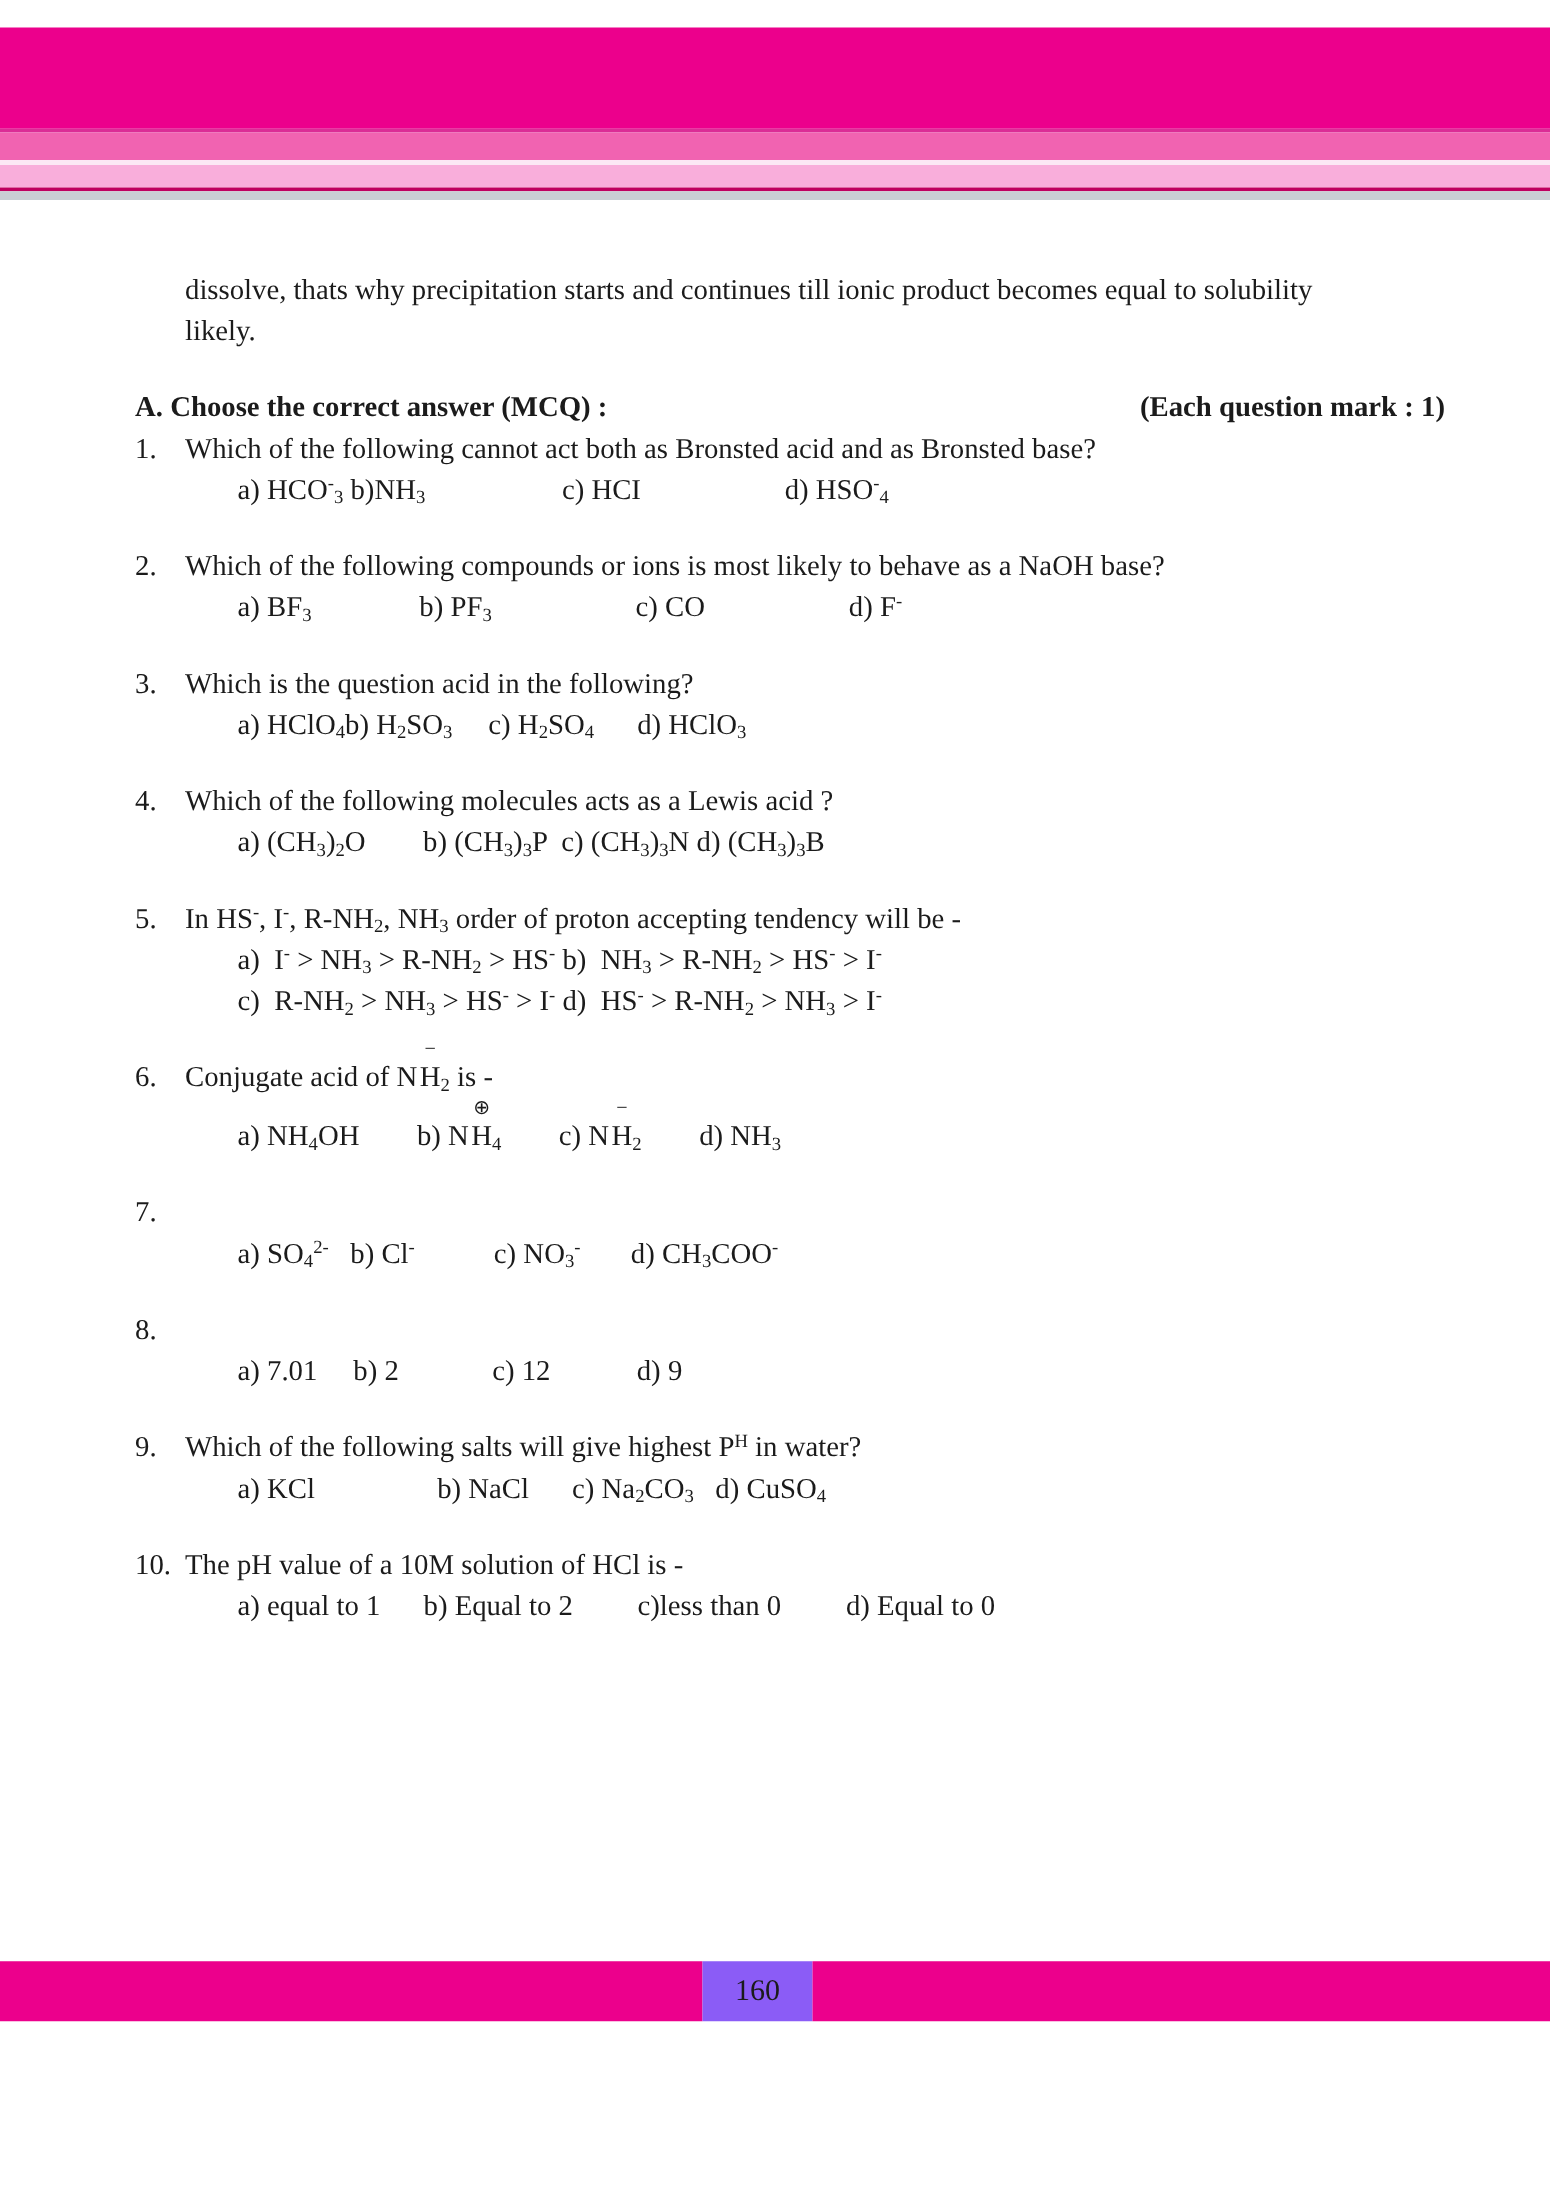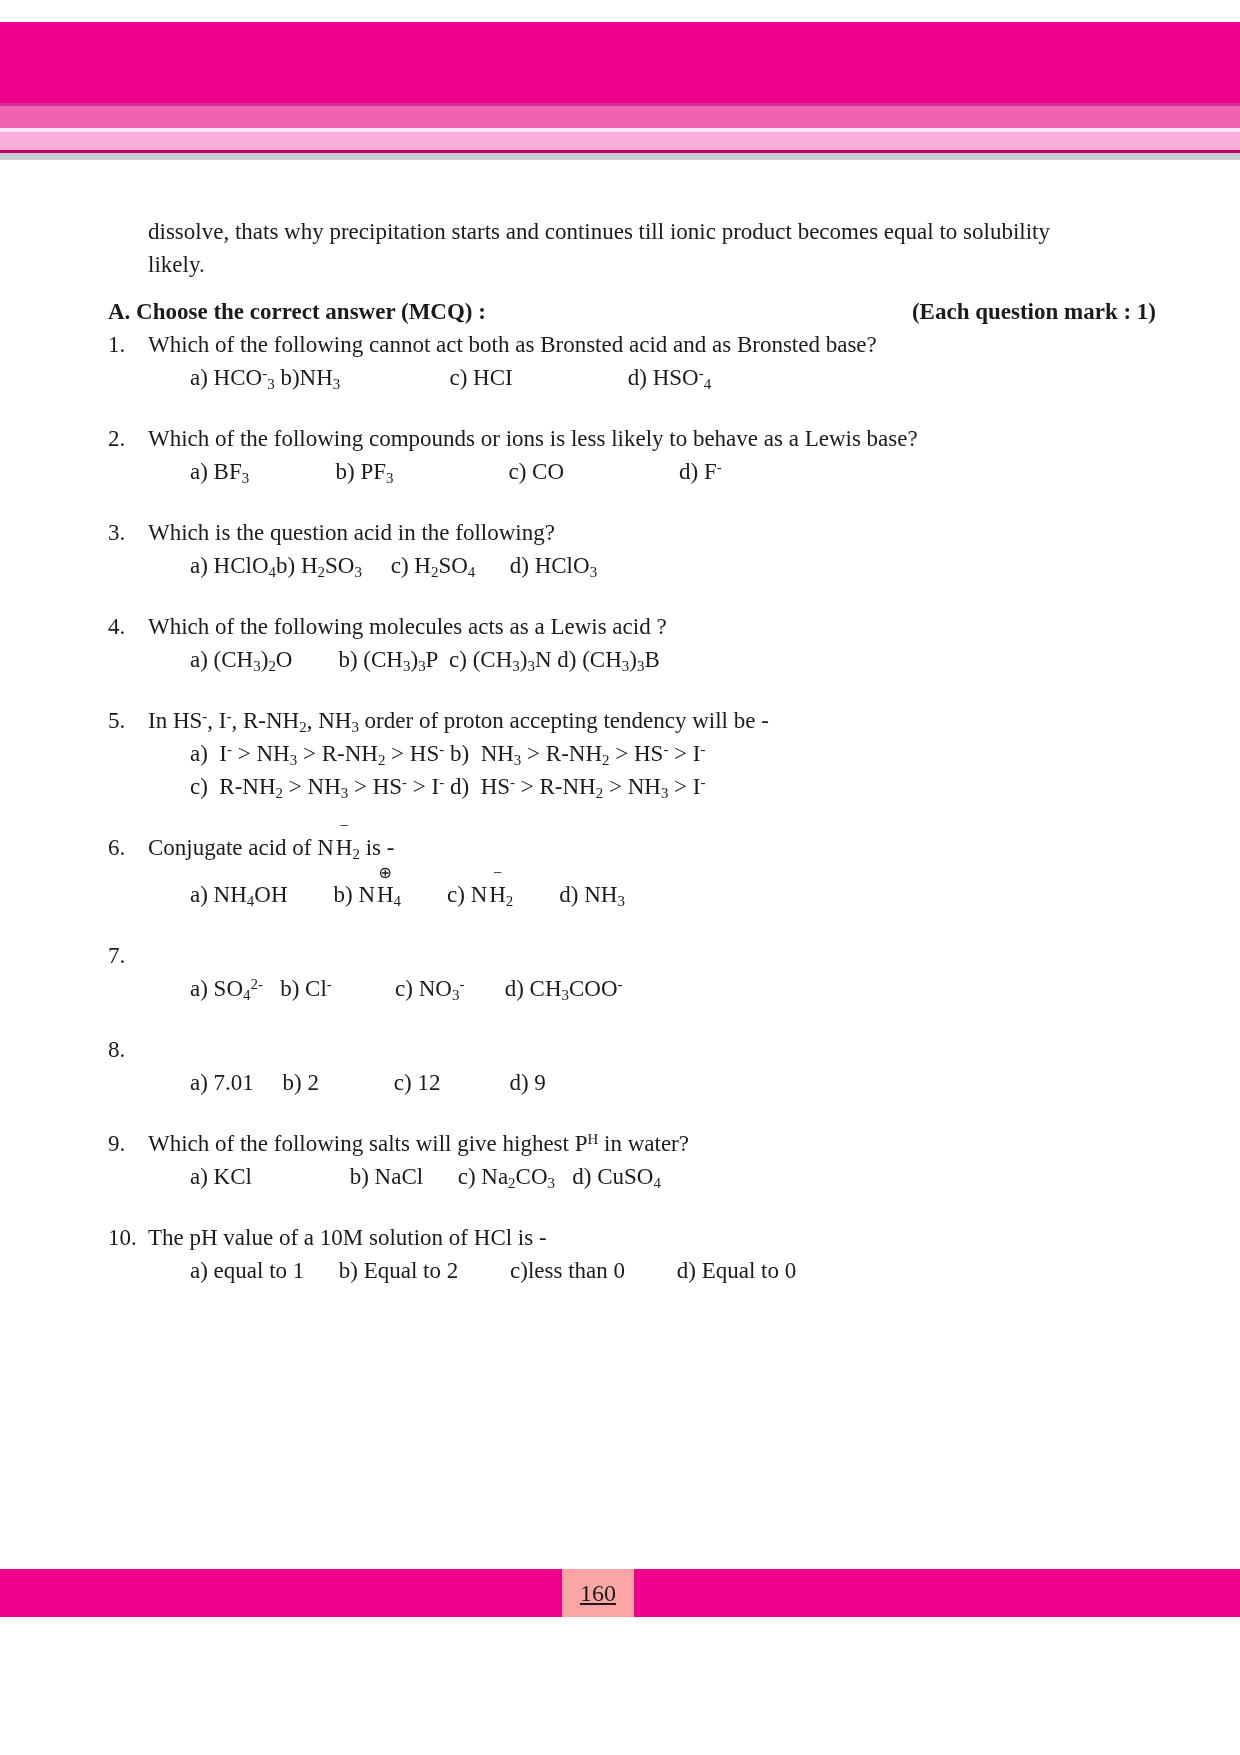--- a/index.html
+++ b/index.html
@@ -25,21 +25,21 @@
   
   .content{
     position:absolute;top:160px;left:0;
     width:1240px;box-sizing:border-box;
     padding:0 84px 0 108px;
     font-size:23px;
   }
   .intro{margin:55px 0 0 40px;line-height:33px;white-space:pre-wrap;}
   .section-head{
     display:flex;justify-content:space-between;
-    font-weight:bold;margin-top:14px;line-height:33px;
+    font-weight:bold;margin-top:28px;line-height:33px;
   }
   .q + .q{margin-top:28px;}
   .q-row{display:flex;line-height:33px;}
   .q-num{width:40px;flex:none;}
   .q-text{white-space:pre-wrap;}
   .opts{margin-left:82px;line-height:33px;white-space:pre-wrap;}
   .opts.tall{margin-top:14px;}
   sub,sup{font-size:0.65em;line-height:0;}
   sub{vertical-align:-0.25em;}
   sup{vertical-align:0.5em;}
@@ -49,24 +49,23 @@
     transform:translateX(-50%);
     font-size:0.7em;line-height:1;
   }
   
   .ftr{
     position:absolute;top:1569px;left:0;
     width:100%;height:48px;display:flex;
   }
   .f-left{width:562px;height:100%;background:var(--magenta,#EC008C);}
   .f-gap{
-    width:72px;height:100%;background:#fca5a5;
+    width:88px;height:100%;background:#8b5cf6;
     display:flex;align-items:center;justify-content:center;
     font-size:24px;
-    text-decoration:underline;
   }
   .f-right{flex:1;height:100%;background:var(--magenta,#EC008C);}
 </style>
 </head>
 <body>
 
 <div class="page">
 
   <div class="hdr">
     <div class="strip s-white-top"></div>
@@ -91,21 +90,21 @@
         <div class="q">
           <div class="q-row">
             <span class="q-num">1.</span>
             <span class="q-text">Which of the following cannot act both as Bronsted acid and as Bronsted base?</span>
           </div>
           <div class="opts">a) HCO<sup>-</sup><sub>3</sub> b)NH<sub>3</sub>                   c) HCI                    d) HSO<sup>-</sup><sub>4</sub></div>
         </div>
         <div class="q">
           <div class="q-row">
             <span class="q-num">2.</span>
-            <span class="q-text">Which of the following compounds or ions is less likely to behave as a Lewis base?</span>
+            <span class="q-text">Which of the following compounds or ions is most likely to behave as a NaOH base?</span>
           </div>
           <div class="opts">a) BF<sub>3</sub>               b) PF<sub>3</sub>                    c) CO                    d) F<sup>-</sup></div>
         </div>
         <div class="q">
           <div class="q-row">
             <span class="q-num">3.</span>
             <span class="q-text">Which is the question acid in the following?</span>
           </div>
           <div class="opts">a) HClO<sub>4</sub>b) H<sub>2</sub>SO<sub>3</sub>     c) H<sub>2</sub>SO<sub>4</sub>      d) HClO<sub>3</sub></div>
         </div>

